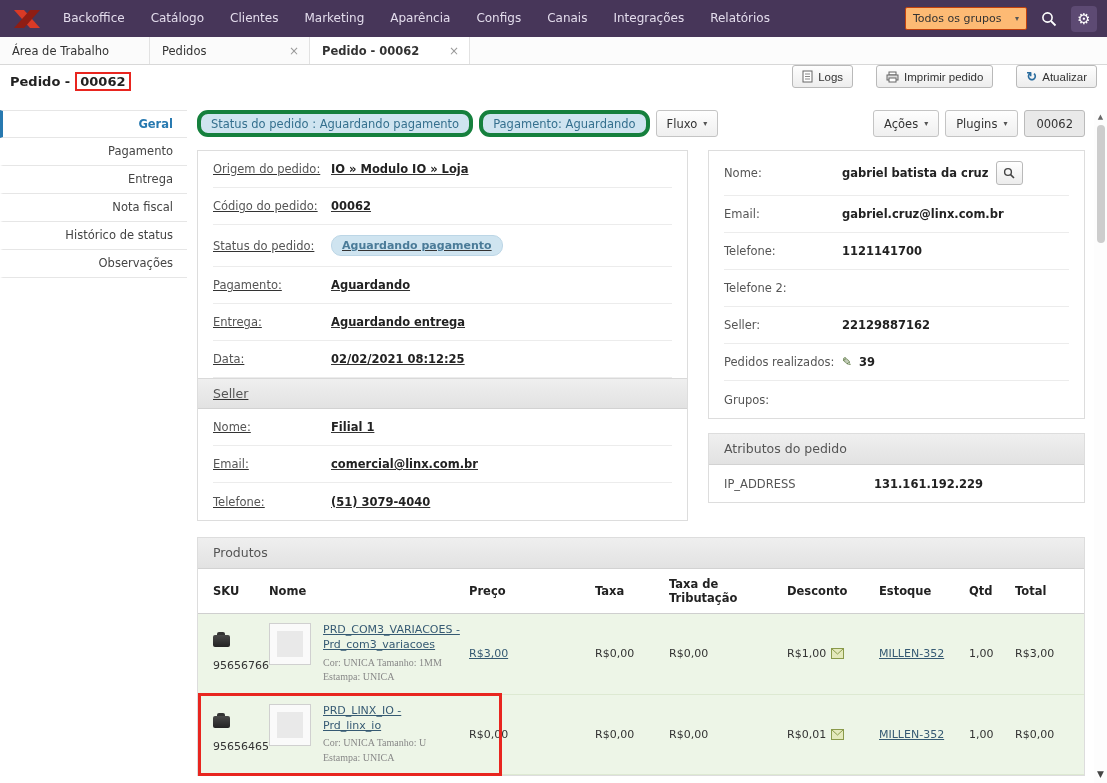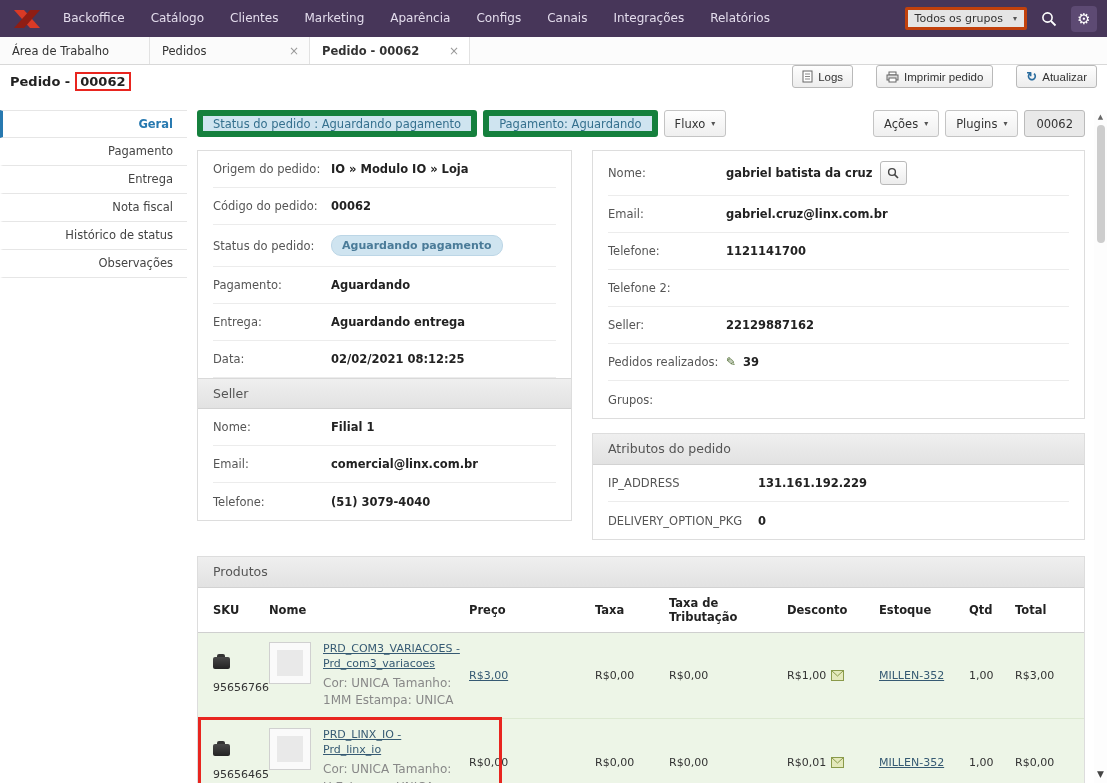--- a/index.html
+++ b/index.html
@@ -4,21 +4,21 @@
 <style>
   * { margin:0; padding:0; box-sizing:border-box; }
   html,body { width:1107px; height:783px; }
   body { font-family:"DejaVu Sans","Liberation Sans",sans-serif; font-size:12px; color:#333; background:#fff; overflow:hidden; position:relative; }
 
   
   .topnav { height:37px; background:#473659; display:flex; align-items:center; padding:0 10px; }
   .logo-wrap { padding:0 8px 0 2px; display:flex; align-items:center; cursor:pointer; }
   .nav-item { color:#e3dcec; font-size:12px; padding:0 13px; line-height:37px; cursor:pointer; white-space:nowrap; }
   .topnav-right { margin-left:auto; display:flex; align-items:center; gap:12px; }
-  .group-select { background:#e5e5e5; border:3px solid #c2410c; border-radius:2px; height:23px; display:flex; align-items:center; justify-content:space-between; gap:10px; padding:0 7px; font-size:11px; color:#333; min-width:122px; cursor:pointer; }
+  .group-select { background:#fdba74; border:1px solid #c2410c; border-radius:2px; height:23px; display:flex; align-items:center; justify-content:space-between; gap:10px; padding:0 7px; font-size:11px; color:#333; min-width:122px; cursor:pointer; }
   .caret { font-size:8px; color:#555; line-height:1; }
   .nav-search { display:flex; align-items:center; cursor:pointer; padding:0 2px; }
   .gear-btn { width:26px; height:26px; border-radius:4px; background:#5d4a73; color:#fff; display:flex; align-items:center; justify-content:center; font-size:15px; cursor:pointer; }
 
   
   .tabbar { height:28px; background:#fcfcfc; border-bottom:1px solid #d8d8d8; display:flex; }
   .tab { width:160px; display:flex; align-items:center; justify-content:space-between; padding:0 10px 0 12px; border-right:1px solid #e2e2e2; font-size:11.5px; color:#333; background:#fbfbfb; cursor:pointer; }
   .tab.first { width:150px; }
   .tab.active { background:#fff; font-weight:bold; }
   .tab-close { color:#999; font-size:12px; font-weight:normal; cursor:pointer; }
@@ -34,27 +34,27 @@
   
   .main { display:flex; height:686px; }
   .sidebar { width:187px; flex-shrink:0; padding-top:13px; }
   .side-item { height:28px; line-height:27px; text-align:right; padding-right:14px; font-size:11.5px; color:#444; border-bottom:1px solid #e6e6e6; border-left:3px solid transparent; background:#fff; cursor:pointer; }
   .side-item.first { border-top:1px solid #e6e6e6; }
   .side-item.active { color:#2779b0; border-left-color:#2779b0; font-weight:bold; }
 
   .content { flex:1; padding:13px 22px 0 10px; position:relative; min-width:0; }
 
   .statusbar { display:flex; gap:6px; align-items:center; margin-bottom:13px; }
-  .status-pill-btn { background:#cfe4f0; border:6px solid #15803d; color:#35708e; height:27px; display:inline-flex; align-items:center; padding:0 10px; border-radius:3px; font-size:11.5px; cursor:pointer; white-space:nowrap; }
+  .status-pill-btn { background:#cfe4f0; border:4px solid #15803d; color:#35708e; height:27px; display:inline-flex; align-items:center; padding:0 10px; border-radius:11px; font-size:11.5px; cursor:pointer; white-space:nowrap; }
   .white-btn { height:27px; display:inline-flex; align-items:center; gap:6px; padding:0 10px; border:1px solid #c4c4c4; border-radius:3px; background:linear-gradient(#fefefe,#efefef); font-size:11.5px; color:#333; cursor:pointer; }
   .right-group { margin-left:auto; display:flex; gap:6px; }
   .gray-btn { background:#e9e9e9; border:1px solid #bbb; height:27px; display:inline-flex; align-items:center; padding:0 11px; border-radius:3px; font-size:11.5px; color:#333; cursor:pointer; }
 
   .cols { display:flex; gap:20px; }
-  .col-left { width:375px; flex-shrink:0; }
+  .col-left { width:491px; flex-shrink:0;text-decoration:underline; }
   .col-right { flex:1; display:flex; flex-direction:column; gap:14px; min-width:0; }
 
   .panel { border:1px solid #ddd; background:#fff; }
   .panel-pad { padding:0 15px; }
   .field-row { display:flex; align-items:center; padding:10px 0; border-bottom:1px solid #ececec; min-height:37px; }
   .panel-pad > .field-row:last-child { border-bottom:none; }
   .f-label { width:118px; flex-shrink:0; color:#555; font-size:11.5px; }
   .f-value { font-weight:bold; font-size:11.5px; color:#222; display:flex; align-items:center; gap:7px; }
   .badge { background:#cfe4f0; border:1px solid #bcd6e6; color:#4a7b98; border-radius:10px; padding:3px 10px; font-weight:bold; font-size:11px; }
   .mini-btn { width:27px; height:24px; border:1px solid #b9b9b9; border-radius:3px; background:linear-gradient(#fff,#ececec); display:inline-flex; align-items:center; justify-content:center; cursor:pointer; }
@@ -73,21 +73,21 @@
   .p-row { padding:9px 0 9px 15px; background:#edf5e7; border-bottom:1px solid #dde9d2; position:relative; min-height:60px; }
   .cell { font-size:11px; color:#333; padding-right:8px; }
   .sku-cell { display:flex; flex-direction:column; gap:12px; align-items:flex-start; }
   .sku-icon { width:17px; height:12px; background:linear-gradient(#484848,#232323); border-radius:2px; position:relative; }
   .sku-icon::before { content:""; position:absolute; top:-3px; left:4px; width:8px; height:3px; background:#333; border-radius:2px 2px 0 0; }
   .name-cell { display:flex; gap:12px; align-items:flex-start; }
   .thumb { width:42px; height:42px; border:1px solid #d0d0d0; background:#fafafa; flex-shrink:0; display:flex; align-items:center; justify-content:center; }
   .thumb-inner { width:26px; height:26px; background:#e9e9e9; }
   .name-text { display:flex; flex-direction:column; gap:3px; min-width:0; }
   .p-link { color:#365a73; text-decoration:underline; font-size:11px; line-height:1.35; cursor:pointer; }
-  .variant { font-size:12px; color:#888; line-height:1.45; }
+  .variant { font-size:10px; color:#888; line-height:1.45;font-family:Liberation Serif, serif; }
   .money-link { color:#365a73; text-decoration:underline; cursor:pointer; }
   .discount-cell { display:flex; align-items:center; gap:5px; }
   .stock-link { color:#365a73; text-decoration:underline; font-size:11px; cursor:pointer; }
   .row-annot { position:absolute; left:0; top:-2px; height:calc(100% + 4px); width:304px; border:3px solid #e8251f; pointer-events:none; z-index:5; }
 
   
   .scrollbar { position:absolute; right:0; top:110px; bottom:0; width:13px; display:flex; flex-direction:column; align-items:center; background:#fdfdfd; }
   .sb-up { font-size:7px; color:#666; margin:3px 0 4px; cursor:pointer; }
   .sb-thumb { width:8px; height:118px; background:#cdcdcd; border-radius:4px; cursor:pointer; }
   .sb-down { margin-top:auto; font-size:9px; color:#444; margin-bottom:4px; cursor:pointer; }
@@ -291,24 +291,20 @@
           </div>
         </div>
 
         <div class="panel">
           <div class="section-head">Atributos do pedido</div>
           <div class="panel-pad">
             <div class="field-row attr-row">
               <span class="f-label">IP_ADDRESS</span>
               <span class="f-value">131.161.192.229</span>
             </div>
-            <div class="field-row attr-row">
-              <span class="f-label">DELIVERY_OPTION_PKG</span>
-              <span class="f-value">0</span>
-            </div>
           </div>
         </div>
       </div>
     </div>
 
     <div class="panel products">
       <div class="section-head">Produtos</div>
 
       <div class="p-grid p-head">
         <span>SKU</span>

